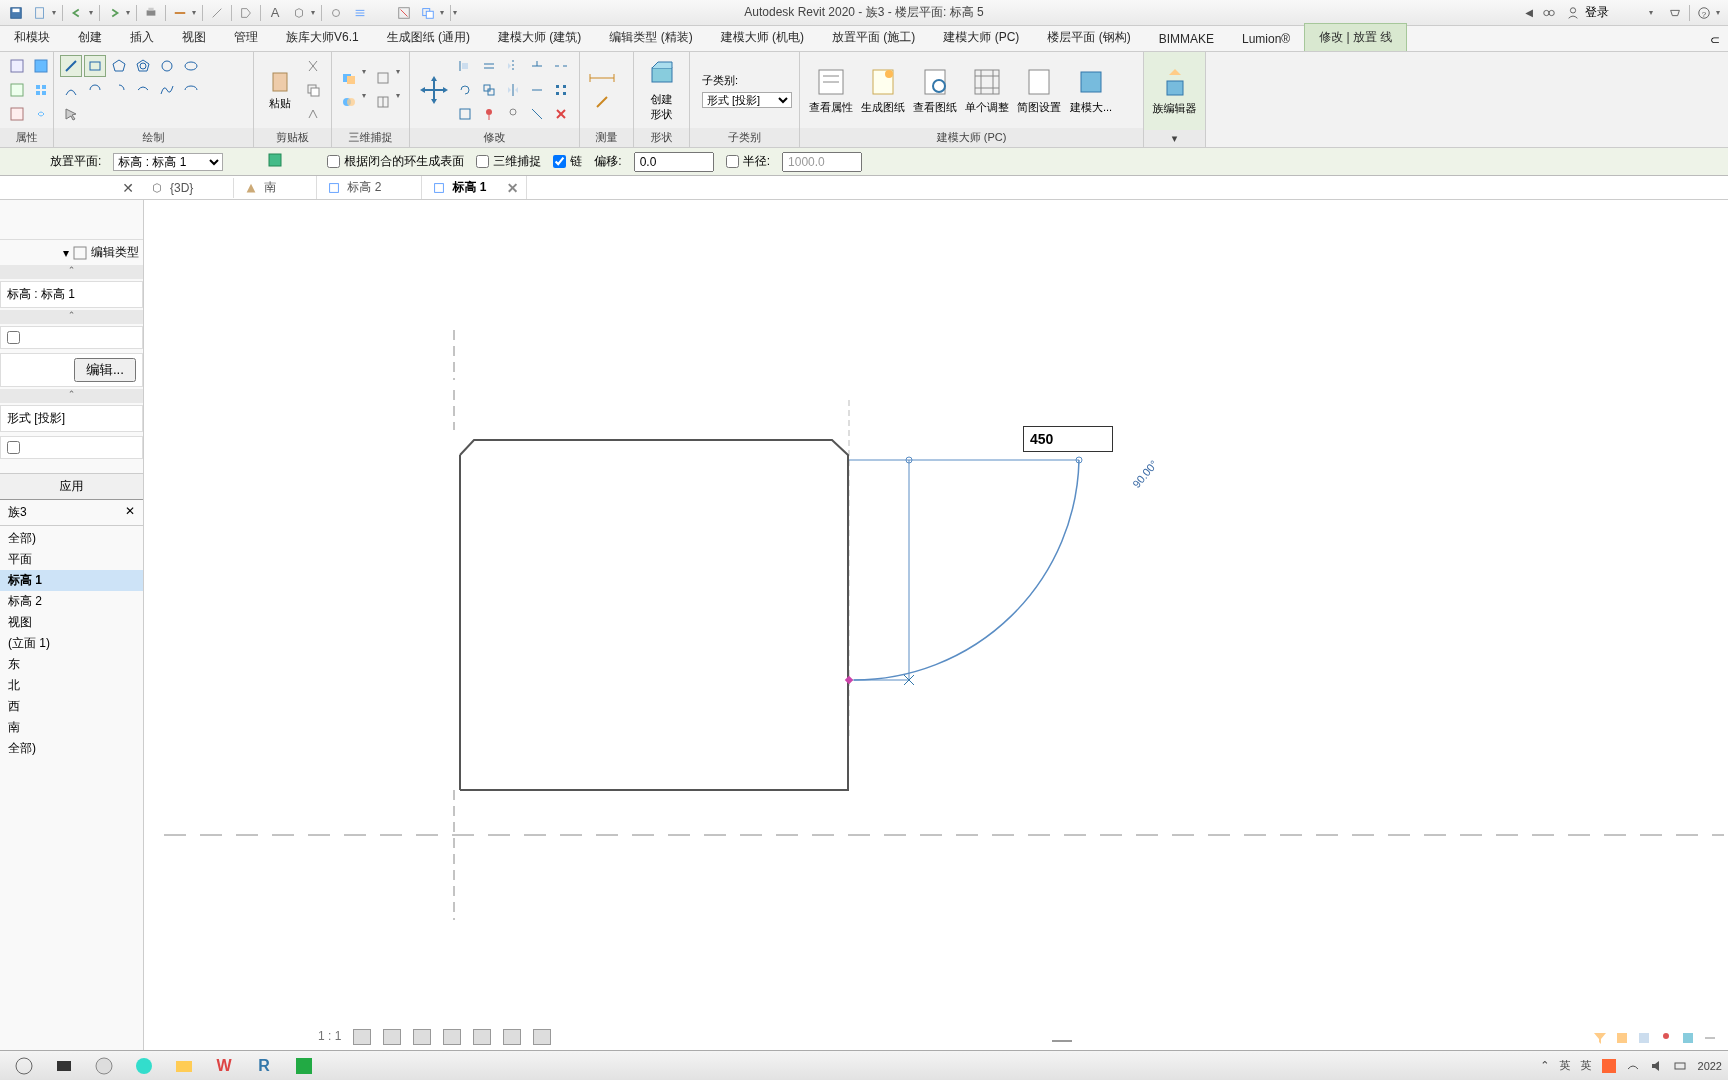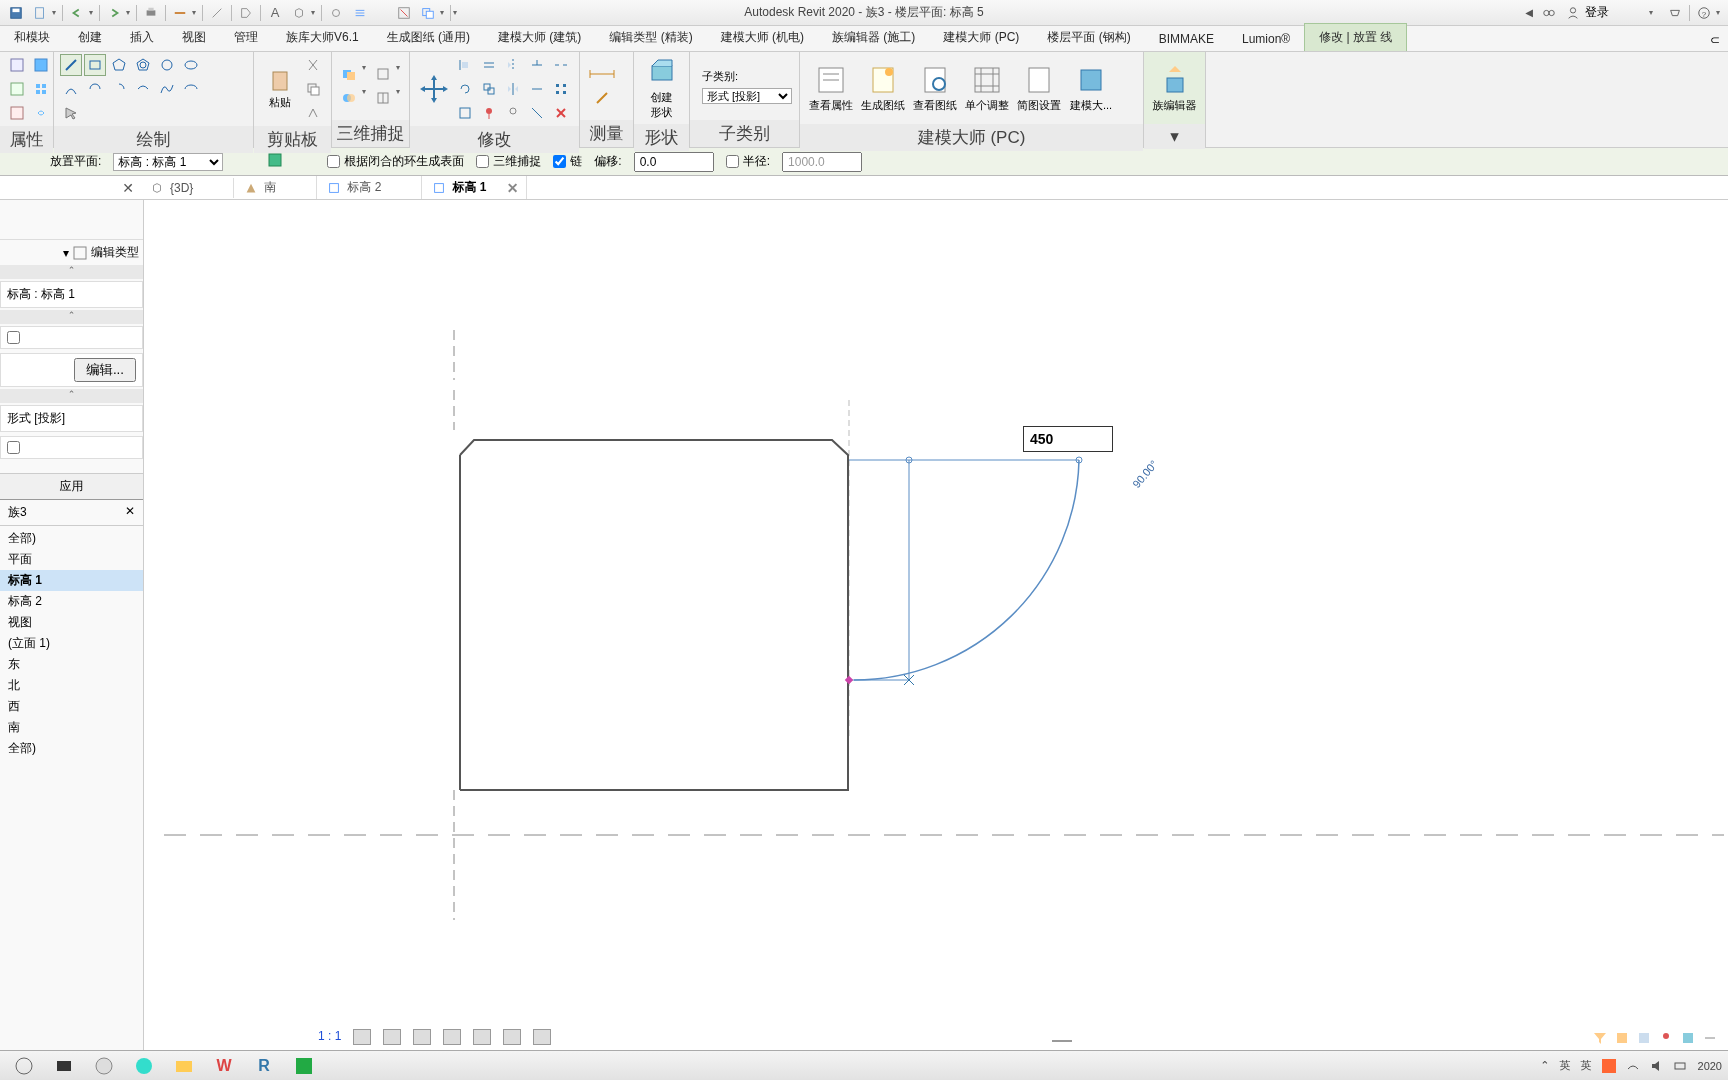--- a/index.html
+++ b/index.html
@@ -16,21 +16,21 @@
 
 
 .main-tabs { height: 26px; background: #f5f5f5; border-bottom: 1px solid #ccc; display: flex; align-items: flex-end; }
 .main-tab { padding: 5px 14px; color: #2a2a2a; cursor: pointer; font-size: 12px; }
 .main-tab.active { background: #d9e8d0; border: 1px solid #a6c79a; border-bottom: none; }
 
 
 .ribbon { height: 96px; background: #f2f2f2; border-bottom: 1px solid #ccc; display: flex; }
 .ribbon-group { border-right: 1px solid #ccc; display: flex; flex-direction: column; }
 .ribbon-body { flex: 1; display: flex; align-items: center; padding: 2px 6px; gap: 2px; }
-.ribbon-label { text-align: center; font-size: 17px; color: #444; padding: 2px 0; background: #eaeaea; }
+.ribbon-label { text-align: center; font-size: 11px; color: #444; padding: 2px 0; background: #eaeaea; }
 .rb-btn-large { display: flex; flex-direction: column; align-items: center; justify-content: center; width: 50px; height: 68px; cursor: pointer; }
 .rb-btn-large.bordered { border: 1px solid #8aa980; background: #e5efdf; }
 .rb-btn-large .ico { width: 32px; height: 32px; }
 .rb-btn-large .lbl { font-size: 11px; text-align: center; margin-top: 2px; }
 .rb-btn-small { width: 22px; height: 22px; display: flex; align-items: center; justify-content: center; cursor: pointer; }
 .rb-col { display: flex; flex-direction: column; gap: 2px; }
 .rb-row { display: flex; gap: 2px; }
 .small-ico { width: 16px; height: 16px; }
 .sub-cat { display: flex; flex-direction: column; justify-content: center; font-size: 11px; gap: 4px; padding-left: 6px; }
 .sub-cat select { width: 90px; font-size: 11px; }
@@ -60,21 +60,21 @@
 .browser-hdr { padding: 4px 8px; border-bottom: 1px solid #ccc; display: flex; justify-content: space-between; }
 .tree { padding: 2px 0; }
 .tree-item { padding: 2px 8px; cursor: pointer; }
 .tree-item.sel { background: #cde3f7; font-weight: bold; }
 
 
 .canvas-wrap { flex: 1; position: relative; background: #fff; overflow: hidden; }
 .canvas { position: absolute; left: 0; top: 0; width: 100%; height: 100%; }
 .dim-input { position: absolute; left: 879px; top: 226px; width: 90px; height: 26px; border: 1px solid #333; background: #fff; padding: 3px 6px; font-size: 14px; font-weight: bold; }
 .angle-lbl { position: absolute; left: 985px; top: 268px; font-size: 11px; color: #3a6aa5; transform: rotate(-50deg); }
-.scale-lbl { position: absolute; bottom: 5px; left: 174px; font-size: 12px; color: #1d4ed8; display: flex; gap: 12px; }
+.scale-lbl { position: absolute; bottom: 5px; left: 174px; font-size: 12px; color: #737373; display: flex; gap: 12px; }
 .scale-lbl .vc-btn { width: 18px; height: 16px; background: #ddd; border: 1px solid #999; }
 .dash { position: absolute; bottom: 8px; left: 908px; width: 20px; height: 2px; background: #999; }
 
 
 .tray { position: absolute; bottom: 30px; right: 0; height: 24px; display: flex; align-items: center; gap: 6px; padding: 0 10px; }
 .tray .tico { width: 16px; height: 16px; }
 
 
 .taskbar { position: absolute; bottom: 0; left: 0; right: 0; height: 30px; background: linear-gradient(#f4f4f4,#e2e2e2); border-top: 1px solid #aaa; display: flex; align-items: center; padding: 0 6px; }
 .task-btn { width: 36px; height: 26px; display: flex; align-items: center; justify-content: center; cursor: pointer; margin-right: 4px; }
@@ -216,21 +216,21 @@
   <div class="main-tab">和模块</div>
   <div class="main-tab">创建</div>
   <div class="main-tab">插入</div>
   <div class="main-tab">视图</div>
   <div class="main-tab">管理</div>
   <div class="main-tab">族库大师V6.1</div>
   <div class="main-tab">生成图纸 (通用)</div>
   <div class="main-tab">建模大师 (建筑)</div>
   <div class="main-tab">编辑类型 (精装)</div>
   <div class="main-tab">建模大师 (机电)</div>
-  <div class="main-tab">族编辑器 (施工)</div>
+  <div class="main-tab">放置平面 (施工)</div>
   <div class="main-tab">建模大师 (PC)</div>
   <div class="main-tab">楼层平面 (钢构)</div>
   <div class="main-tab">BIMMAKE</div>
   <div class="main-tab">Lumion®</div>
   <div class="main-tab active">修改 | 放置 线</div>
   <div style="margin-left:auto;padding:4px 8px">⊂</div>
 </div>
 
 <div class="ribbon">
   <div class="ribbon-group" style="width:54px">
@@ -877,15 +877,15 @@
       </svg>
     <svg width="14" height="14">
         <path d="M2 10 Q7 4 12 10" fill="none" stroke="#555"></path>
       </svg>
     <svg width="14" height="14">
         <polygon points="2,5 5,5 9,2 9,12 5,9 2,9" fill="#555"></polygon>
       </svg>
     <svg width="14" height="14">
         <rect x="1" y="4" width="10" height="6" fill="none" stroke="#555"></rect>
       </svg>
-    <span>2020</span>
+    <span>2022</span>
   </div>
 </div>
 
 </body></html>

